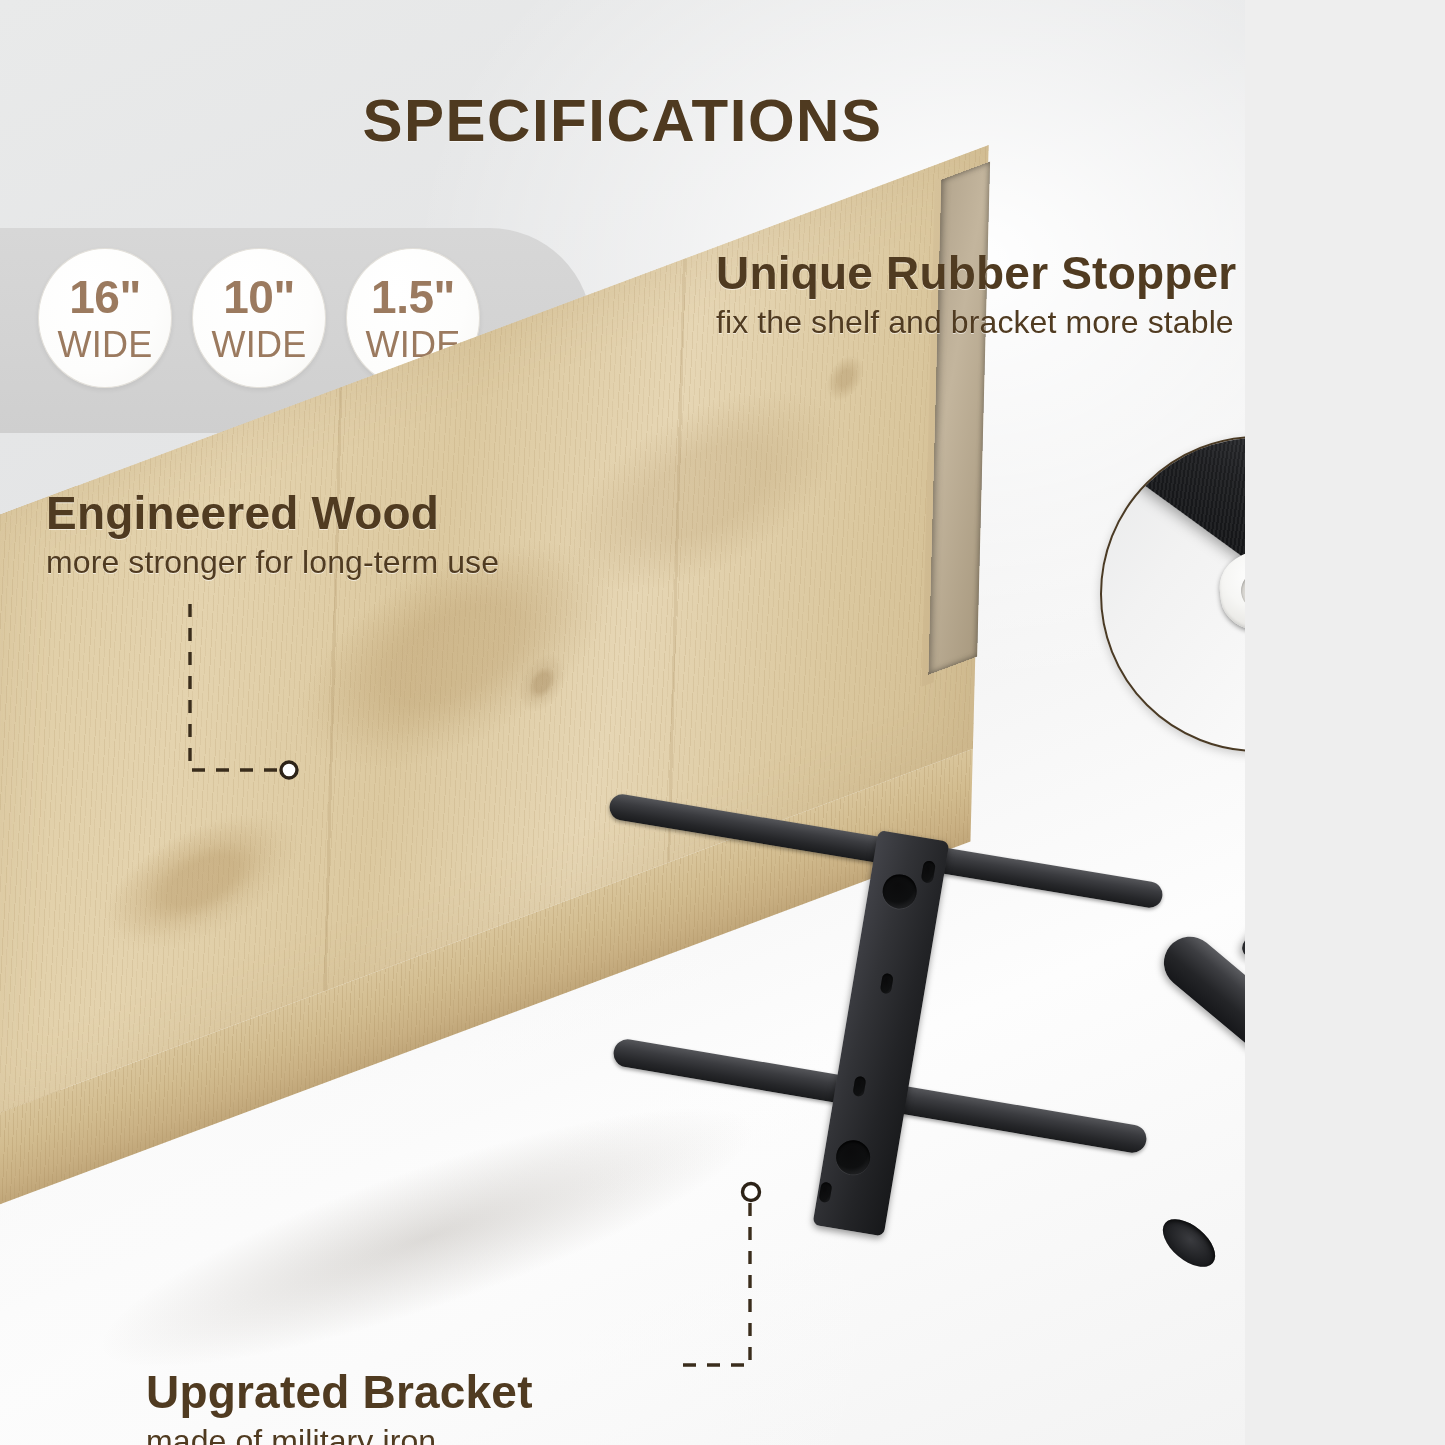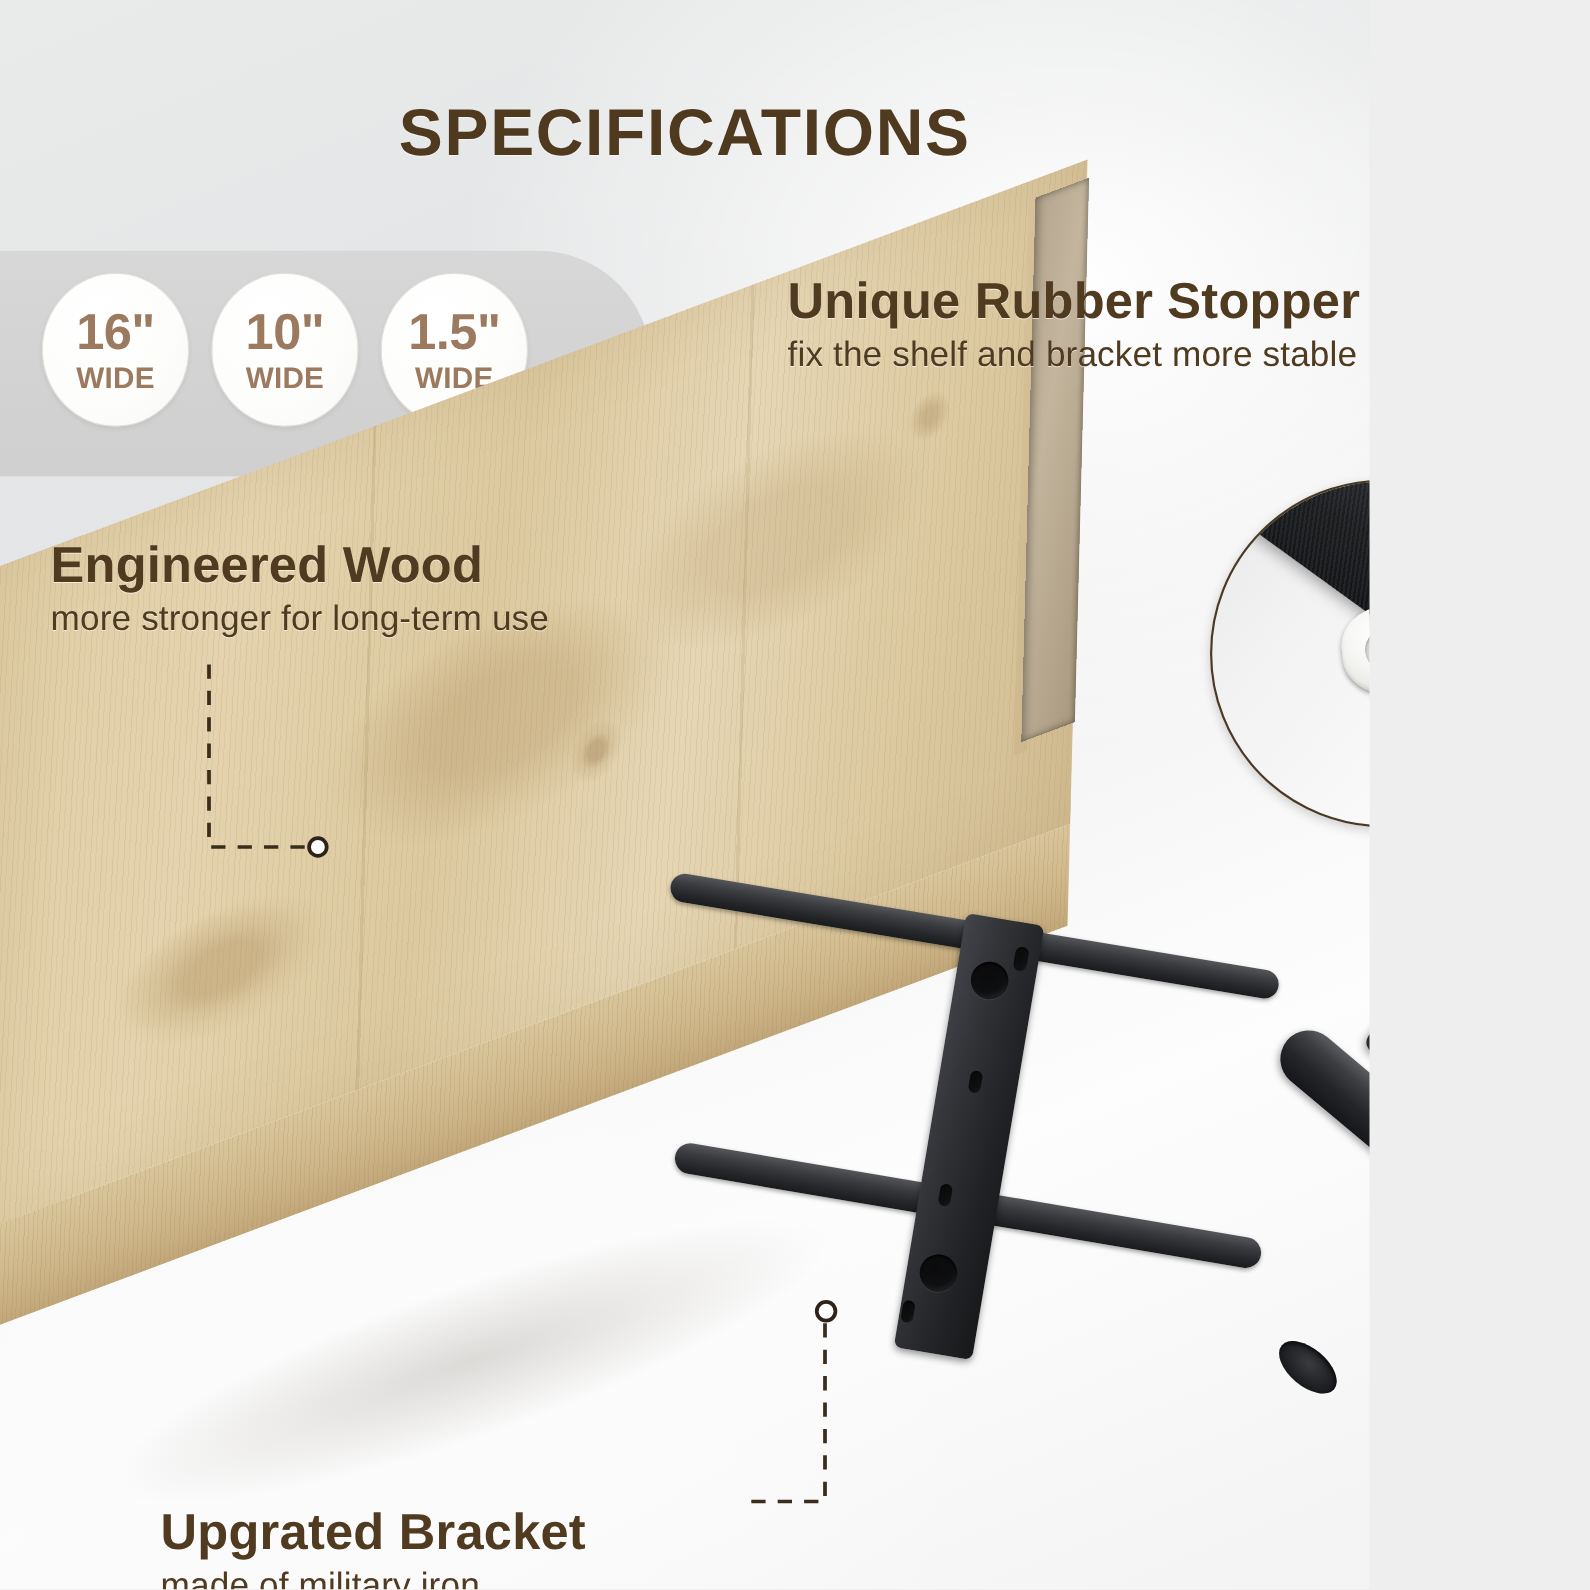--- a/index.html
+++ b/index.html
@@ -32,21 +32,21 @@
   .badges{position:absolute;left:38px;top:248px;display:flex;gap:20px;}
   .badge{
     width:132px;height:138px;border-radius:50%;
     background:radial-gradient(ellipse at 38% 30%,#ffffff 0%,#fdfdfc 60%,#f7f6f4 100%);
     border:1px solid #e3e0da;
     box-shadow:0 2px 5px rgba(0,0,0,.07);
     display:flex;flex-direction:column;align-items:center;justify-content:center;
     color:#9b7a5f;line-height:1;
   }
   .badge .v{font-size:46px;font-weight:bold;letter-spacing:-.5px;}
-  .badge .u{font-size:27px;font-weight:bold;margin-top:7px;letter-spacing:.2px;}
+  .badge .u{font-size:36px;font-weight:normal;margin-top:7px;letter-spacing:.2px;}
 
   
   .callout{position:absolute;color:#503b21;}
   .callout .h{font-size:46px;font-weight:bold;letter-spacing:.2px;
     text-shadow:0 1px 0 rgba(255,255,255,.6);white-space:nowrap;}
   .callout .s{font-size:32px;margin-top:4px;letter-spacing:.1px;
     text-shadow:0 1px 0 rgba(255,255,255,.6);white-space:nowrap;}
   #co-rubber{left:716px;top:246px;text-align:left;}
   #co-wood{left:46px;top:486px;}
   #co-bracket{left:146px;top:1365px;}

